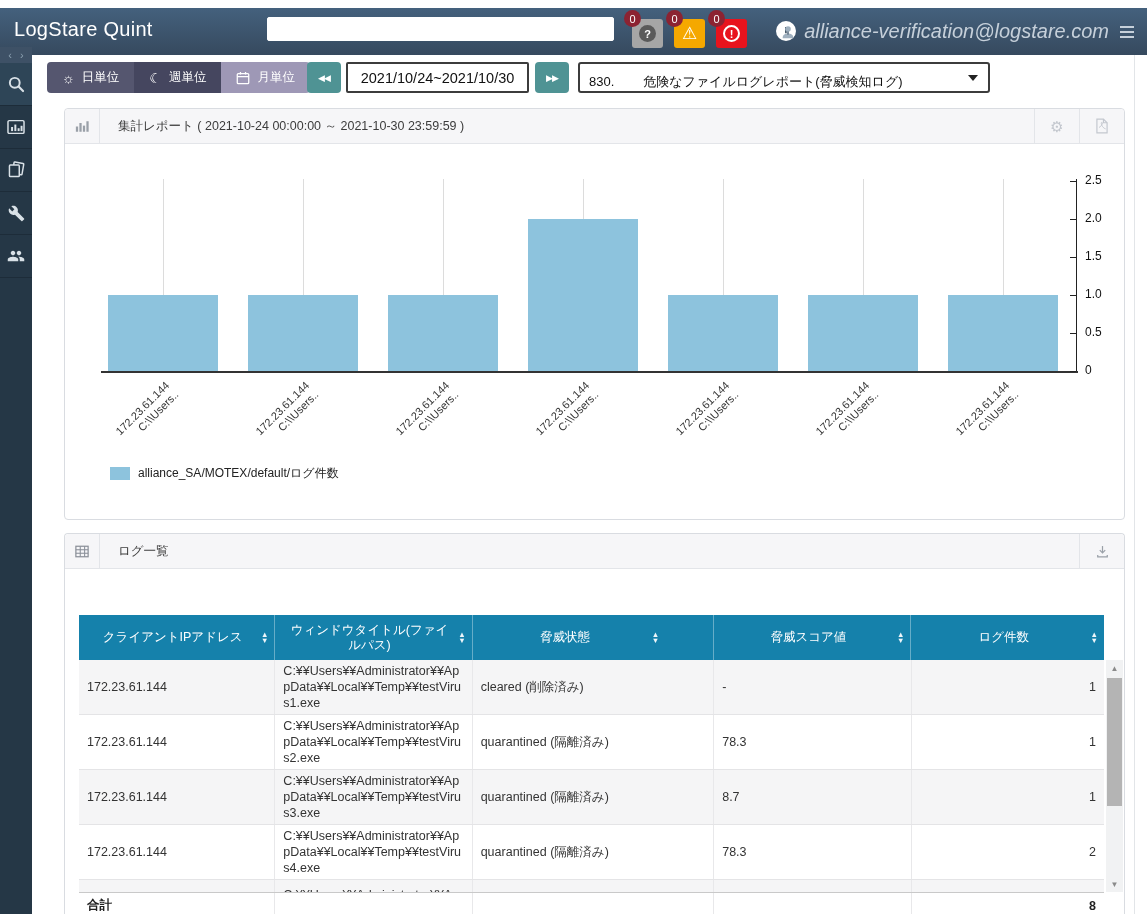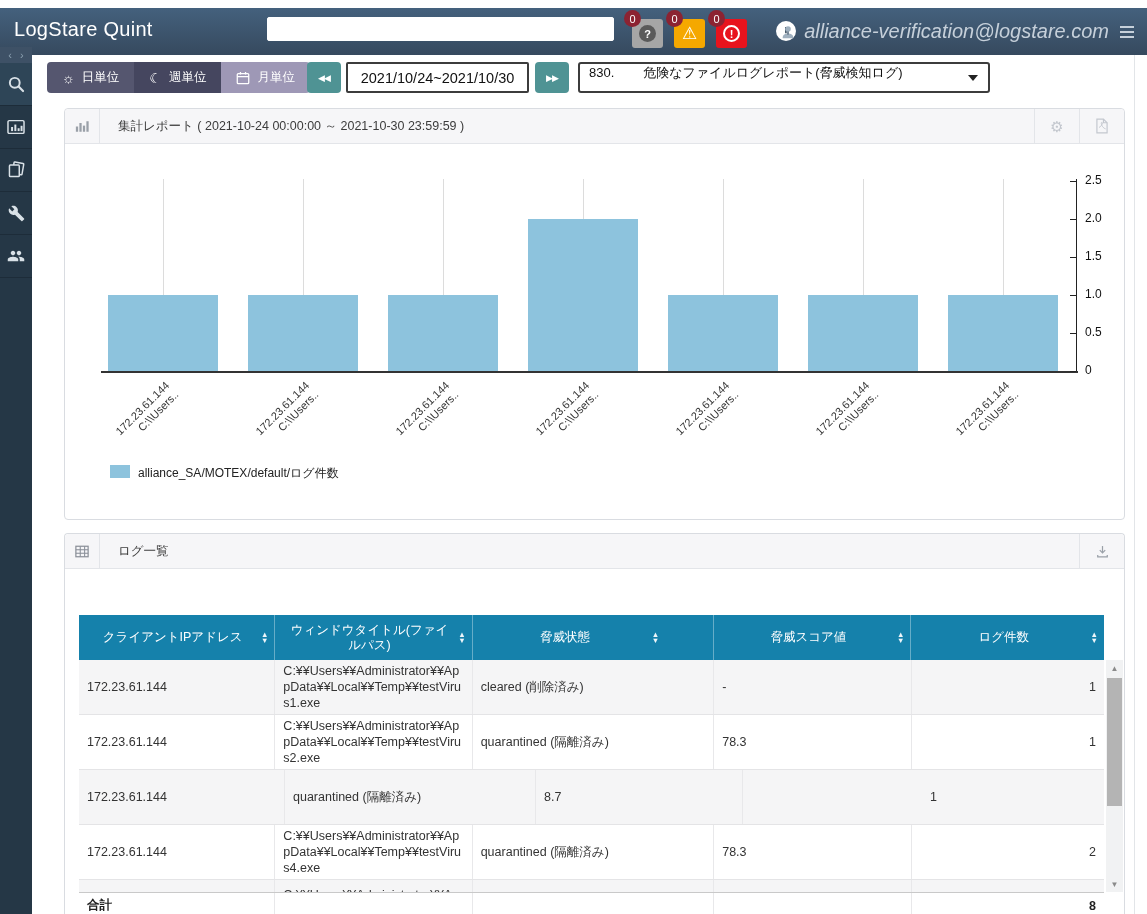--- a/index.html
+++ b/index.html
@@ -46,21 +46,21 @@
   .unit-month{background:#9e98b6;}
   .unit-ico{font-size:14px;line-height:14px;}
   .nav-btn{position:absolute;top:62px;width:34px;height:31px;background:#4f9394;border-radius:4px;color:#fff;
     display:flex;align-items:center;justify-content:center;font-size:9px;letter-spacing:-1px;cursor:pointer;}
   #nav-prev{left:307px;}
   #nav-next{left:535px;}
   .date-input{position:absolute;left:346px;top:62px;width:183px;height:31px;border:2px solid #3c3c3c;
     border-radius:2px;background:#fff;text-align:center;font-size:14.5px;color:#111;box-sizing:border-box;
     font-family:"Liberation Sans","DejaVu Sans",sans-serif;outline:none;}
   .report-select{position:absolute;left:578px;top:62px;width:412px;height:31px;border:2px solid #3c3c3c;
-    border-radius:3px;background:#fff;display:flex;align-items:flex-start;box-sizing:border-box;cursor:pointer;}
+    border-radius:3px;background:#fff;display:flex;align-items:flex-end;box-sizing:border-box;cursor:pointer;}
   .report-select-text{padding-left:9px;font-size:13px;color:#111;white-space:pre;overflow:hidden;}
   .select-caret{position:absolute;right:10px;top:11px;width:0;height:0;border-left:5px solid transparent;
     border-right:5px solid transparent;border-top:6px solid #222;}
 
   
   .panel{position:absolute;background:#fff;border:1px solid #d9dce1;border-radius:4px;box-sizing:border-box;}
   #chart-panel{left:64px;top:108px;width:1061px;height:412px;}
   #log-panel{left:64px;top:533px;width:1061px;height:381px;border-bottom:none;border-radius:4px 4px 0 0;}
   .panel-head{position:relative;height:34px;background:#f6f6f8;border-bottom:1px solid #e3e5e9;
     border-radius:4px 4px 0 0;display:flex;align-items:center;}
@@ -75,21 +75,21 @@
   
   .chart-area{position:absolute;left:0;top:34px;width:1059px;height:377px;}
   .gridline{position:absolute;width:1px;background:#dcdcdc;}
   .bar{position:absolute;}
   .axis-line{position:absolute;left:1011px;top:36px;width:1px;height:193px;background:#222;}
   .baseline{position:absolute;left:36px;top:228px;width:977px;height:2px;background:#333;}
   .ytick{position:absolute;width:6px;height:1px;background:#222;}
   .ylab{position:absolute;font-size:12px;color:#111;}
   .xlabel{position:absolute;width:150px;text-align:right;transform:rotate(-45deg);transform-origin:100% 0;
     font-size:11px;color:#333;line-height:13px;white-space:nowrap;}
-  .legend{position:absolute;left:45px;top:322px;display:flex;gap:8px;font-size:12px;color:#222;}
+  .legend{position:absolute;left:45px;top:322px;display:flex;align-items:center;gap:8px;font-size:12px;color:#222;}
   .legend-swatch{display:inline-block;width:20px;height:13px;}
 
   
   .table-zone{position:absolute;left:14px;top:81px;width:1044px;}
   .thead{display:flex;width:1025px;background:#1581ab;}
   .th{position:relative;height:45px;display:flex;align-items:center;justify-content:center;color:#fff;
     font-size:12.5px;text-align:center;box-sizing:border-box;padding:0 22px 0 14px;line-height:15px;cursor:pointer;}
   .th + .th{border-left:1px solid rgba(255,255,255,.35);}
   .sort{position:absolute;right:6px;top:50%;transform:translateY(-50%);display:flex;flex-direction:column;
     align-items:center;color:#eef6fa;font-size:7.5px;line-height:6.5px;}
@@ -380,20 +380,21 @@
           </div>
           <div class="trow row-even">
             <div class="cell c0">172.23.61.144</div>
             <div class="cell c1">C:¥¥Users¥¥Administrator¥¥AppData¥¥Local¥¥Temp¥¥testVirus2.exe</div>
             <div class="cell c2">quarantined (隔離済み)</div>
             <div class="cell c3">78.3</div>
             <div class="cell c4">1</div>
           </div>
           <div class="trow row-odd">
             <div class="cell c0">172.23.61.144</div>
+            <div class="cell c1">C:¥¥Users¥¥Administrator¥¥AppData¥¥Local¥¥Temp¥¥testVirus3.exe</div>
             <div class="cell c2">quarantined (隔離済み)</div>
             <div class="cell c3">8.7</div>
             <div class="cell c4">1</div>
           </div>
           <div class="trow row-even">
             <div class="cell c0">172.23.61.144</div>
             <div class="cell c1">C:¥¥Users¥¥Administrator¥¥AppData¥¥Local¥¥Temp¥¥testVirus4.exe</div>
             <div class="cell c2">quarantined (隔離済み)</div>
             <div class="cell c3">78.3</div>
             <div class="cell c4">2</div>

